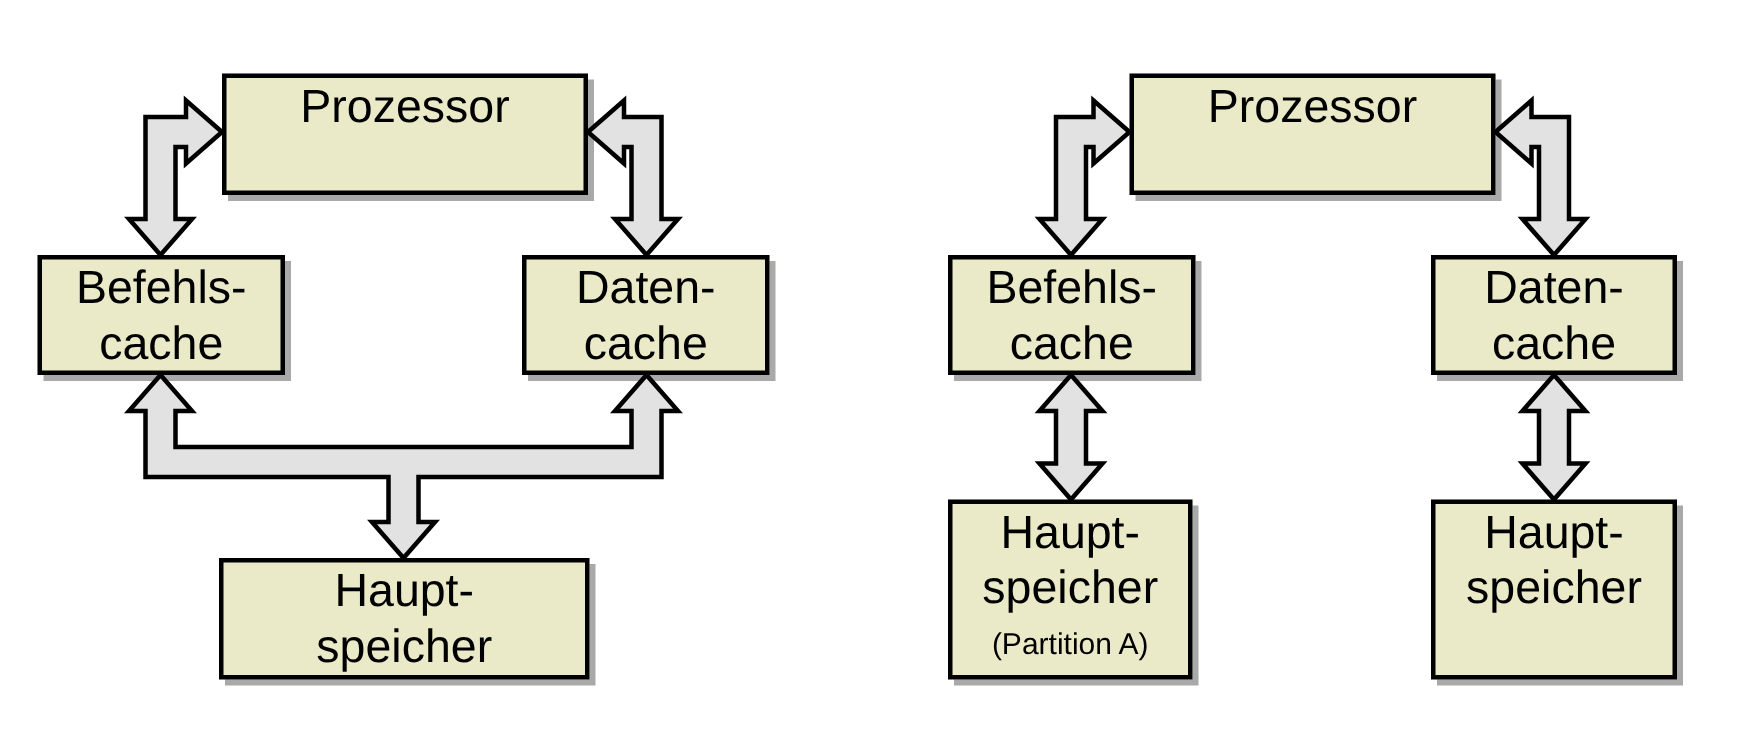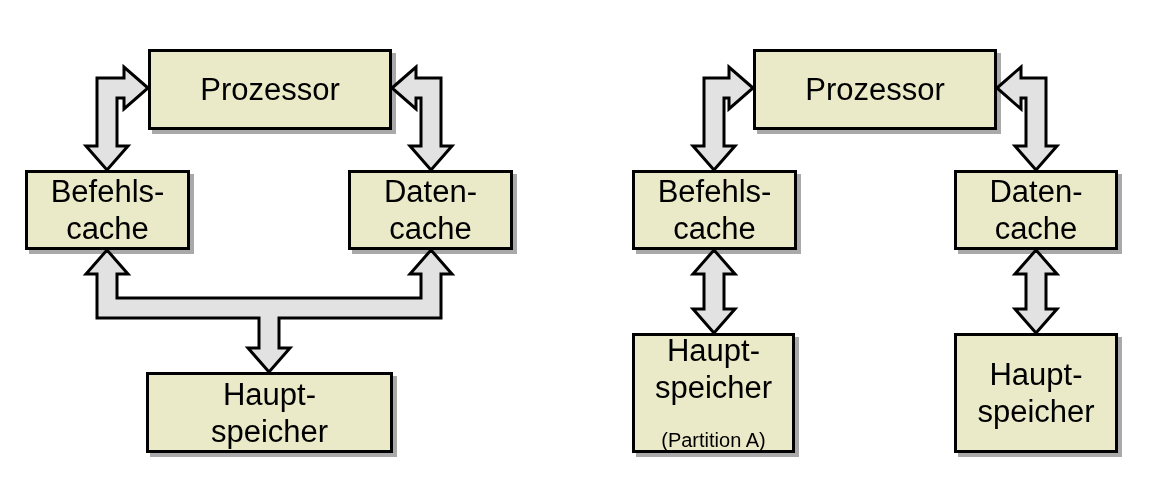--- a/index.html
+++ b/index.html
@@ -14,32 +14,31 @@
   }
   .box {
     position: absolute;
     box-sizing: border-box;
     background: #eaeac8;
     border: 3px solid #000000;
     box-shadow: 4px 4px 0 0 #a9a9a9;
     display: flex;
     flex-direction: column;
     align-items: center;
-    justify-content: center;
     text-align: center;
   }
   .box .line {
     font-size: 31px;
     line-height: 37px;
     white-space: nowrap;
   }
   .box .subline {
     font-size: 20px;
     line-height: 28px;
-    margin-top: 20px;
+    margin-top: 6px;
     white-space: nowrap;
   }
   
   #l-proc   { left: 148px; top: 49px;  width: 244px; height: 81px; }
   #l-icache { left: 25px;  top: 170px; width: 165px; height: 80px; }
   #l-dcache { left: 348px; top: 170px; width: 165px; height: 80px; }
   #l-mem    { left: 146px; top: 372px; width: 247px; height: 81px; }
   
   #r-proc   { left: 753px; top: 49px;  width: 244px; height: 81px; }
   #r-icache { left: 632px; top: 170px; width: 165px; height: 80px; }

